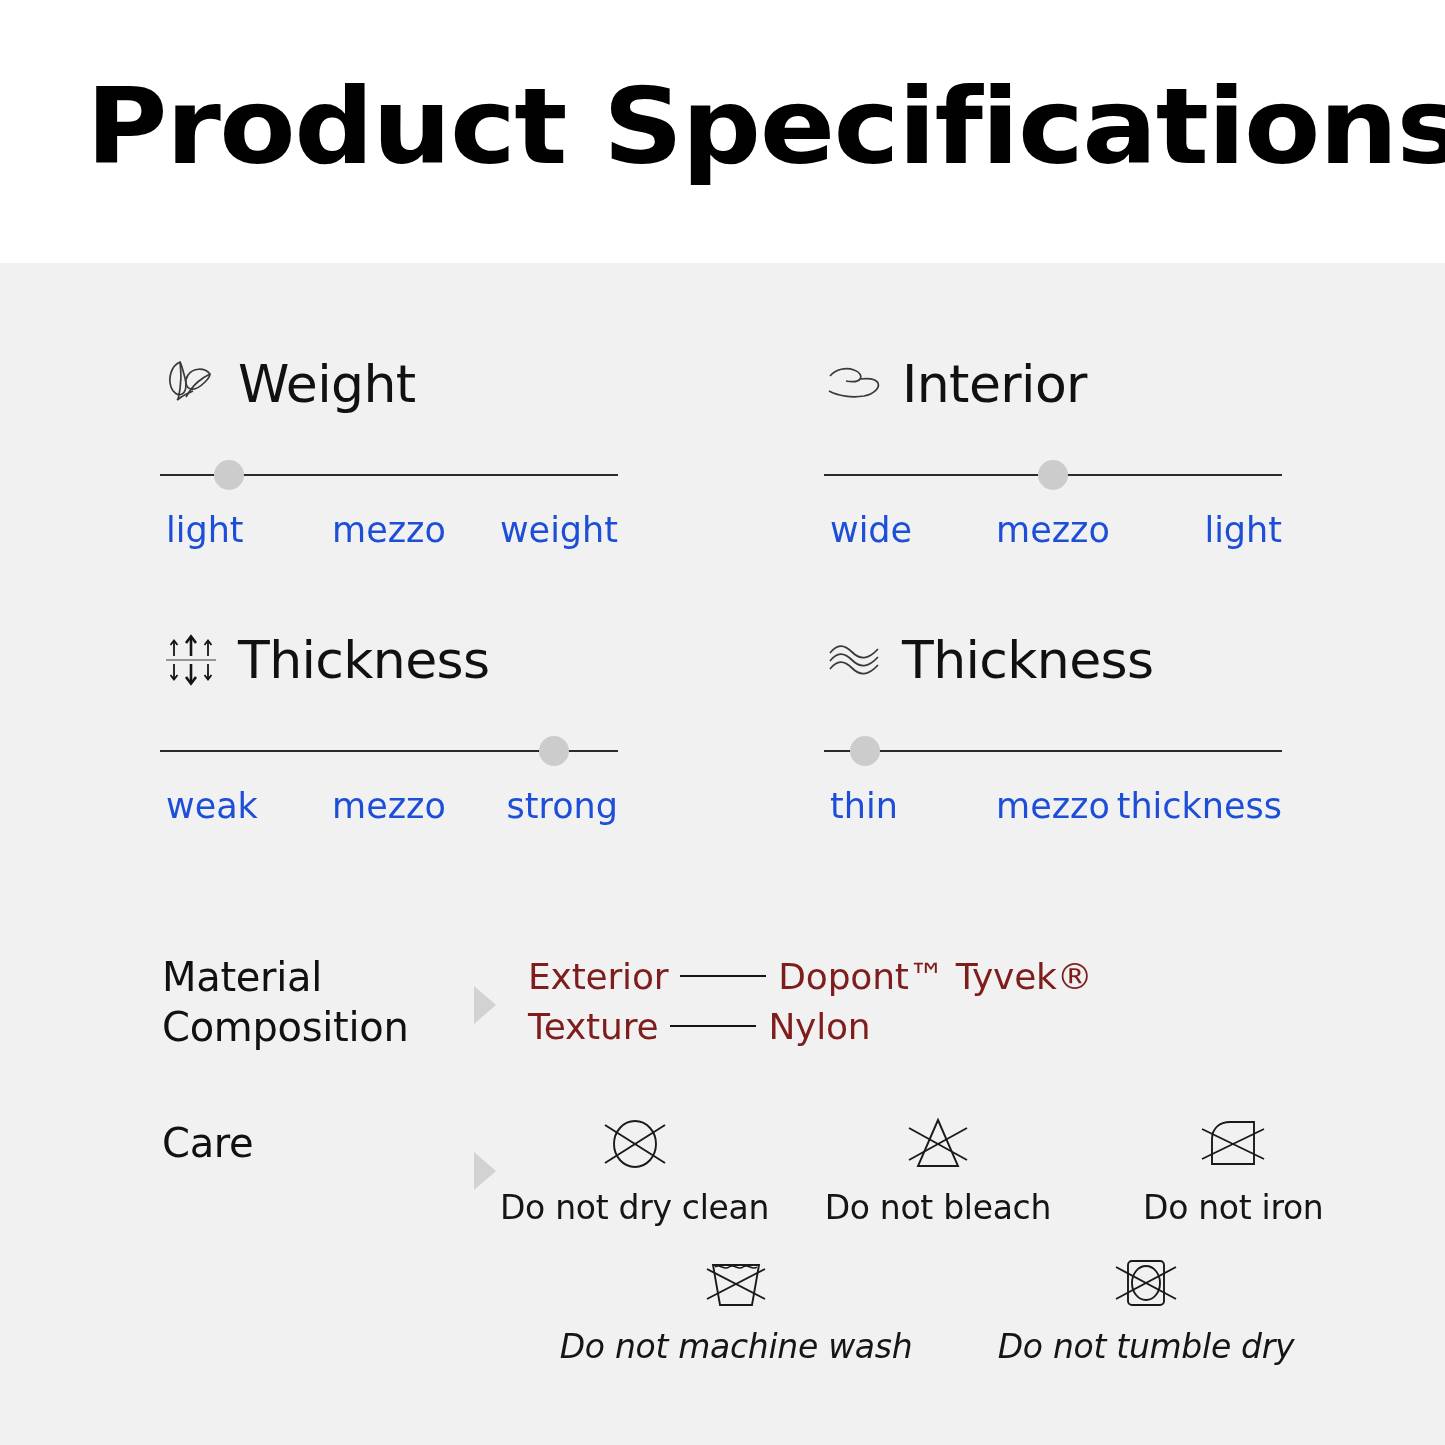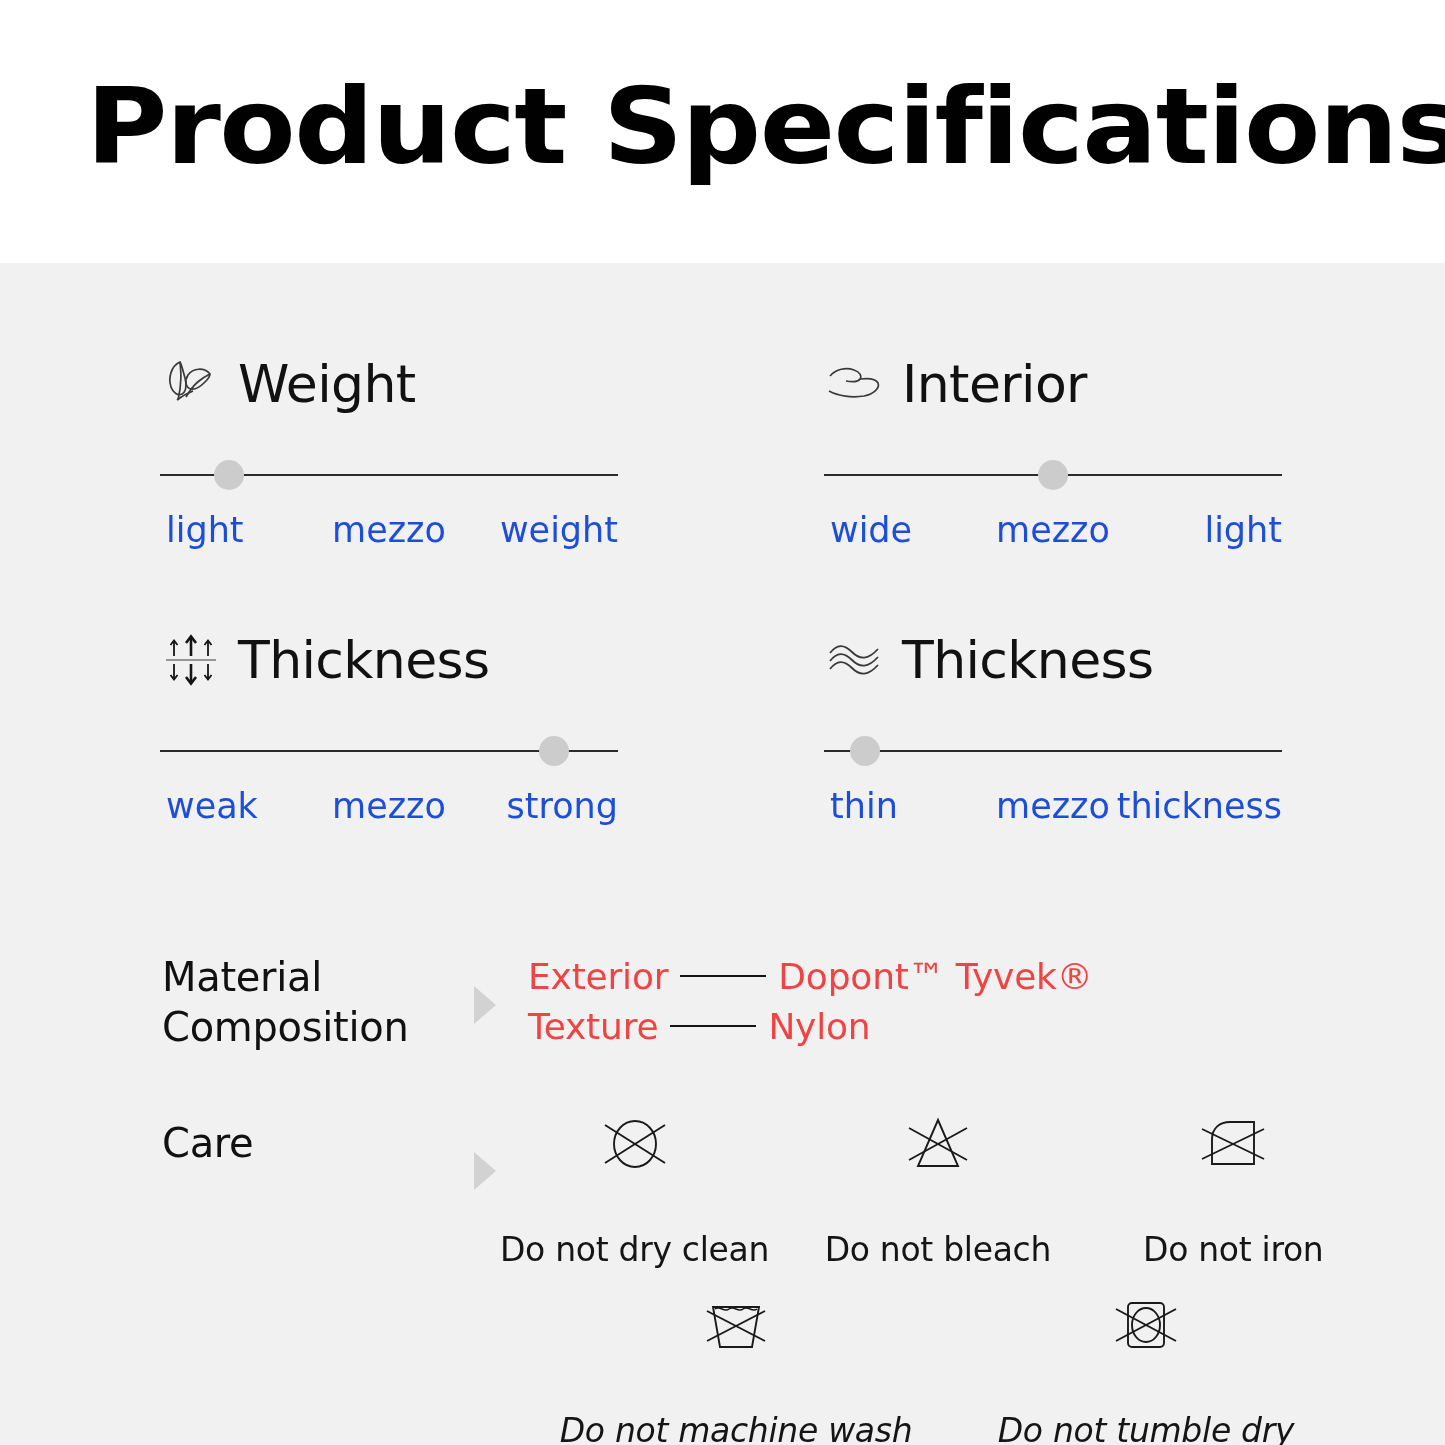--- a/index.html
+++ b/index.html
@@ -146,21 +146,21 @@
     width: 0; height: 0;
     border-top: 19px solid transparent;
     border-bottom: 19px solid transparent;
     border-left: 22px solid #d2d2d2;
   }
   .detail-content { padding-left: 20px; }
 
   .mat-line {
     font-family: "DejaVu Sans", sans-serif;
     font-size: 36px;
-    color: #ef4444;
+    color: #7f1d1d;
     line-height: 1.38;
     white-space: nowrap;
     letter-spacing: -0.2px;
   }
   .mat-dash {
     display: inline-block;
     width: 86px;
     height: 2px;
     background: #141414;
     vertical-align: 12px;
@@ -178,21 +178,20 @@
     justify-content: center;
     align-items: flex-end;
   }
   .care-row-1 { gap: 42px; }
   .care-row-2 { gap: 30px; margin-top: 22px; padding-left: 22px; font-style: italic; }
   .care-item {
     display: flex;
     flex-direction: column;
     align-items: center;
     width: 270px;
-    gap: 42px;
   }
   .care-item.wide { width: 380px; }
   .care-sym {
     height: 70px;
     display: flex;
     align-items: center;
     justify-content: center;
   }
   .care-sym svg { display: block; }
   .care-text {

